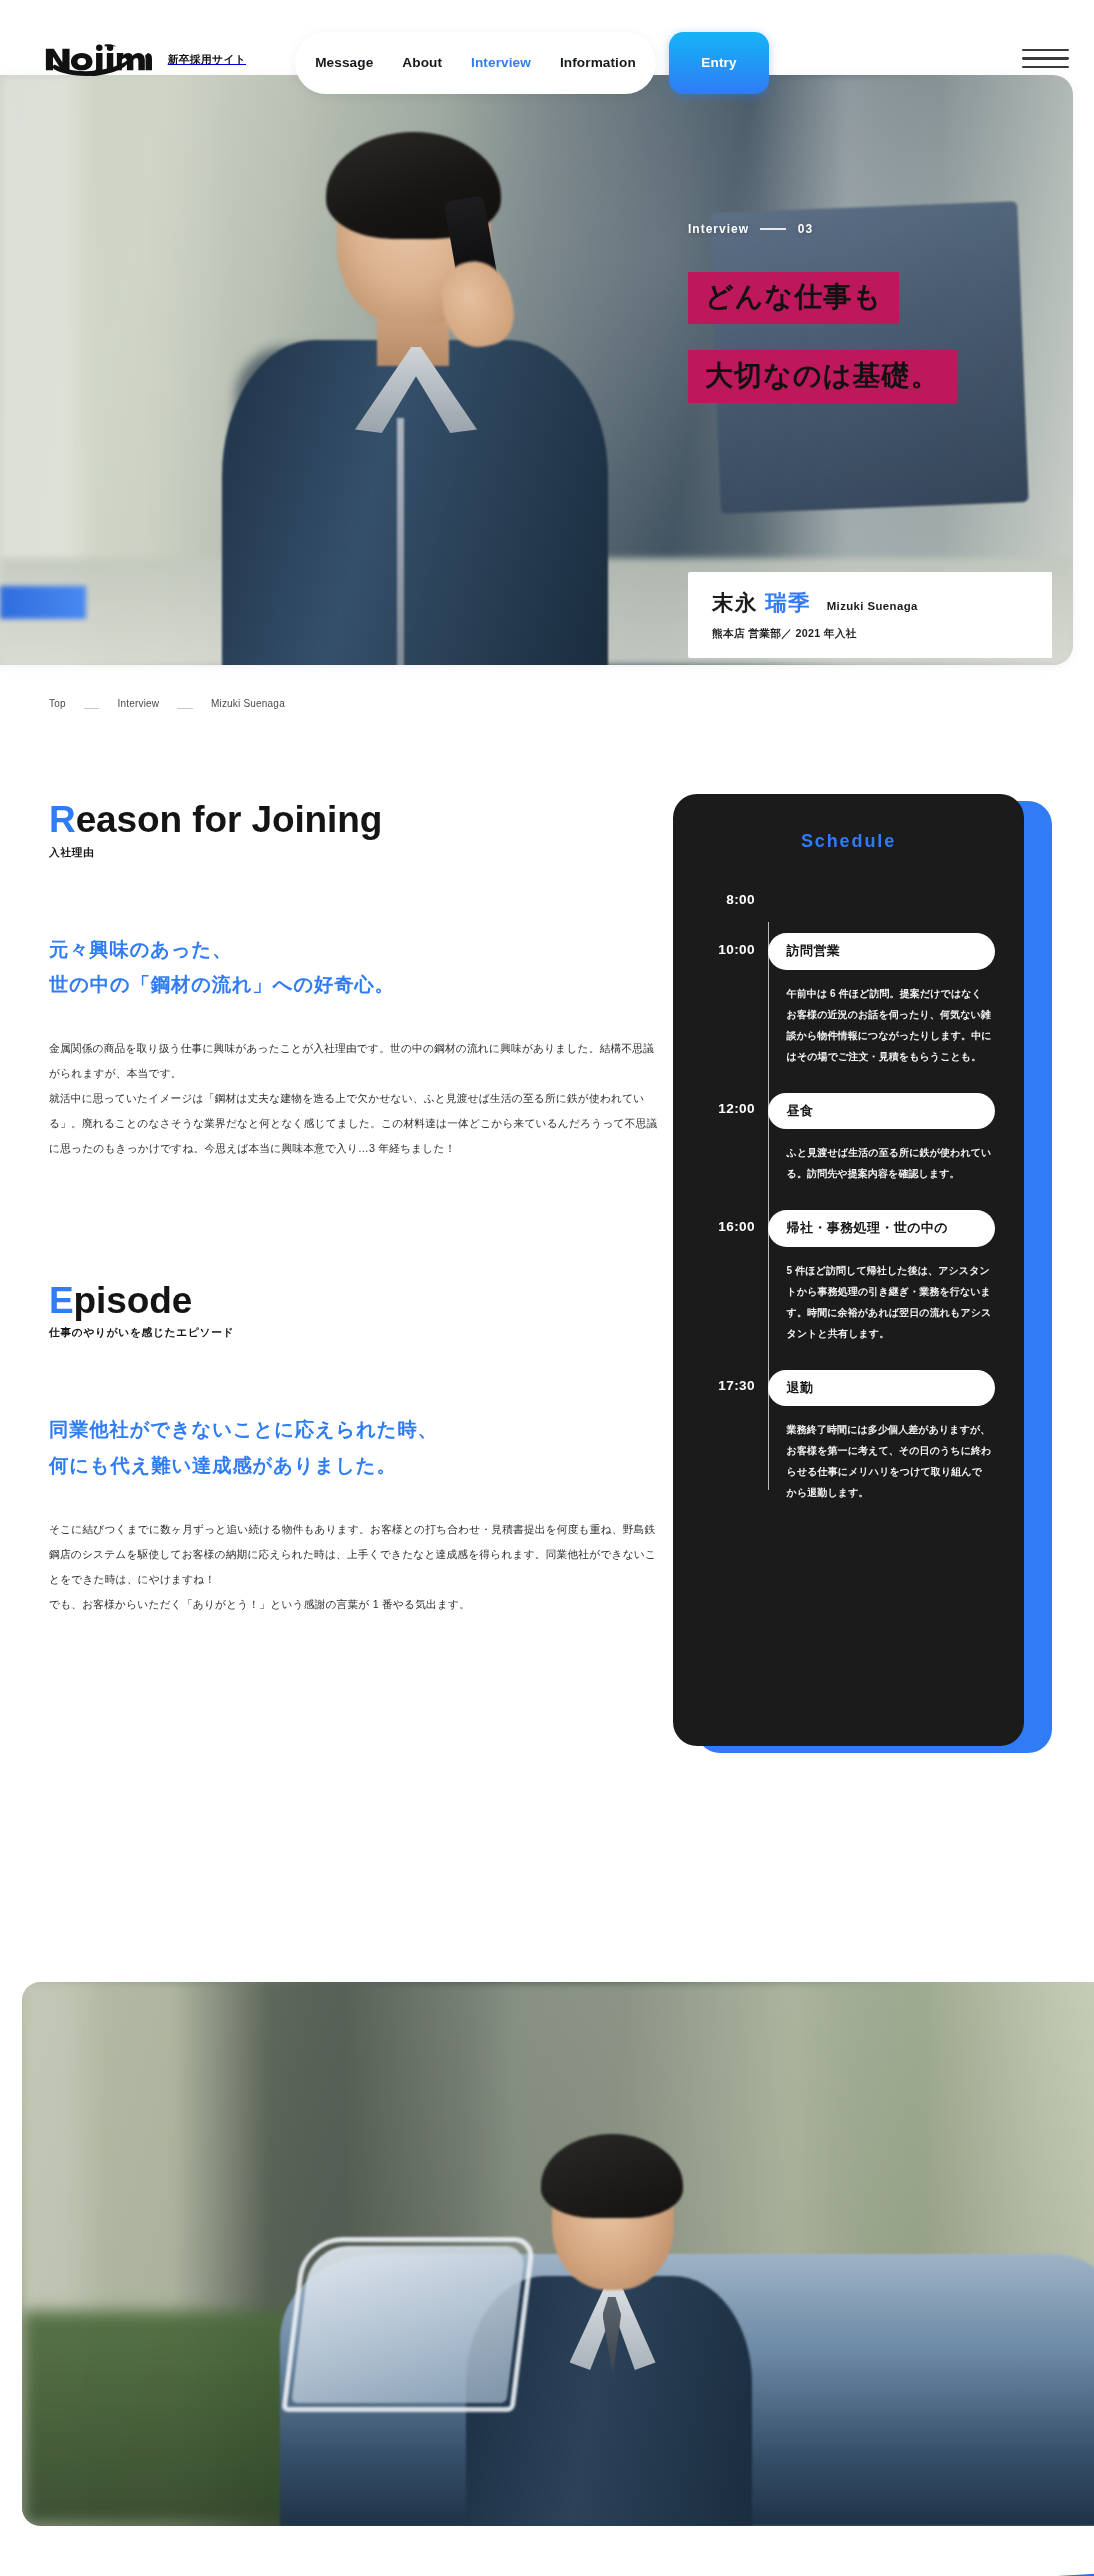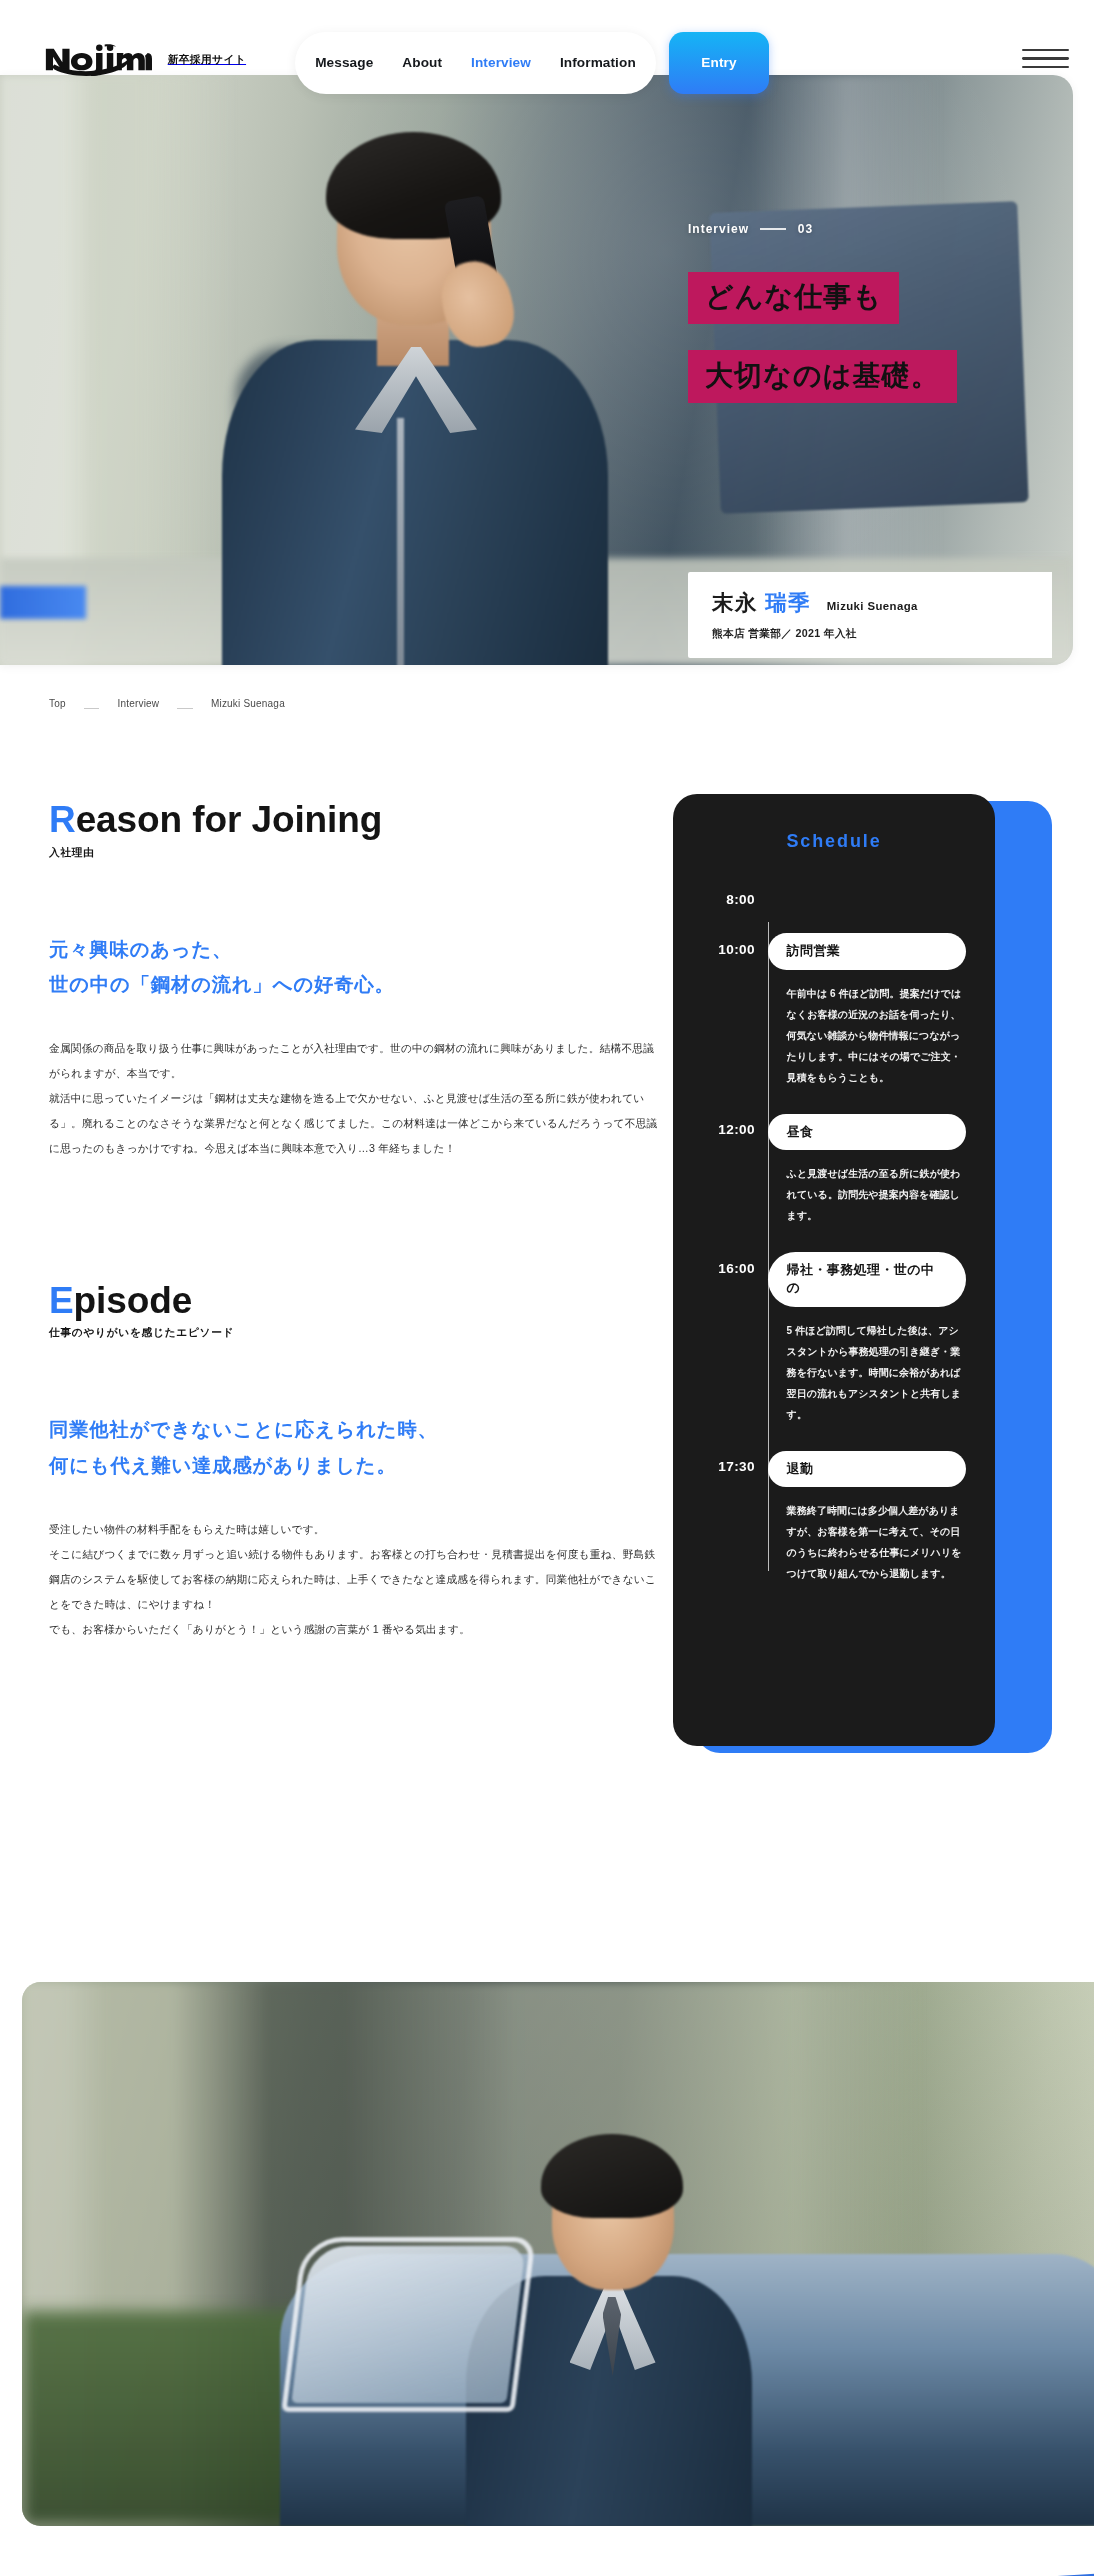--- a/index.html
+++ b/index.html
@@ -204,21 +204,21 @@
 
   .episode{ margin-top:120px; }
 
   
   .sched-wrap{ position:absolute; left:673px; top:-7.2px; width:379px; }
   .sched-shadow{
     position:absolute; left:23px; top:7.2px; width:356px; height:952px;
     background:#2f7cf6; border-radius:24px;
   }
   .sched-card{
-    position:relative; width:322px; height:952px;
+    position:relative; width:351px; height:952px;
     background:#1b1b1b; border-radius:24px; padding:37px 29px 29px;
     color:#fff;
   }
   .sched-title{
     text-align:center; color:#2f7cf6; font-size:18px; font-weight:700;
     letter-spacing:1.9px; margin-bottom:31.5px;
   }
   .sched-list{ position:relative; }
   .sched-item{ position:relative; display:flex; gap:13px; padding-bottom:26px; }
   .sched-time{
@@ -440,21 +440,20 @@
           <div class="en">
             <span class="cap">E</span><span>pisode</span>
           </div>
           <div class="ja">仕事のやりがいを感じたエピソード</div>
         </div>
         <div class="lead">
           <div>同業他社ができないことに応えられた時、</div>
           <div>何にも代え難い達成感がありました。</div>
         </div>
         <div class="body-copy">
-          <p>受注したい物件の材料手配をもらえた時は嬉しいです。</p>
           <p>そこに結びつくまでに数ヶ月ずっと追い続ける物件もあります。お客様との打ち合わせ・見積書提出を何度も重ね、野島鉄鋼店のシステムを駆使してお客様の納期に応えられた時は、上手くできたなと達成感を得られます。同業他社ができないことをできた時は、にやけますね！</p>
           <p>でも、お客様からいただく「ありがとう！」という感謝の言葉が 1 番やる気出ます。</p>
         </div>
       </section>
 
     </div>
 
     <div class="sched-wrap">
       <div class="sched-shadow"></div>
       <div class="sched-card">

